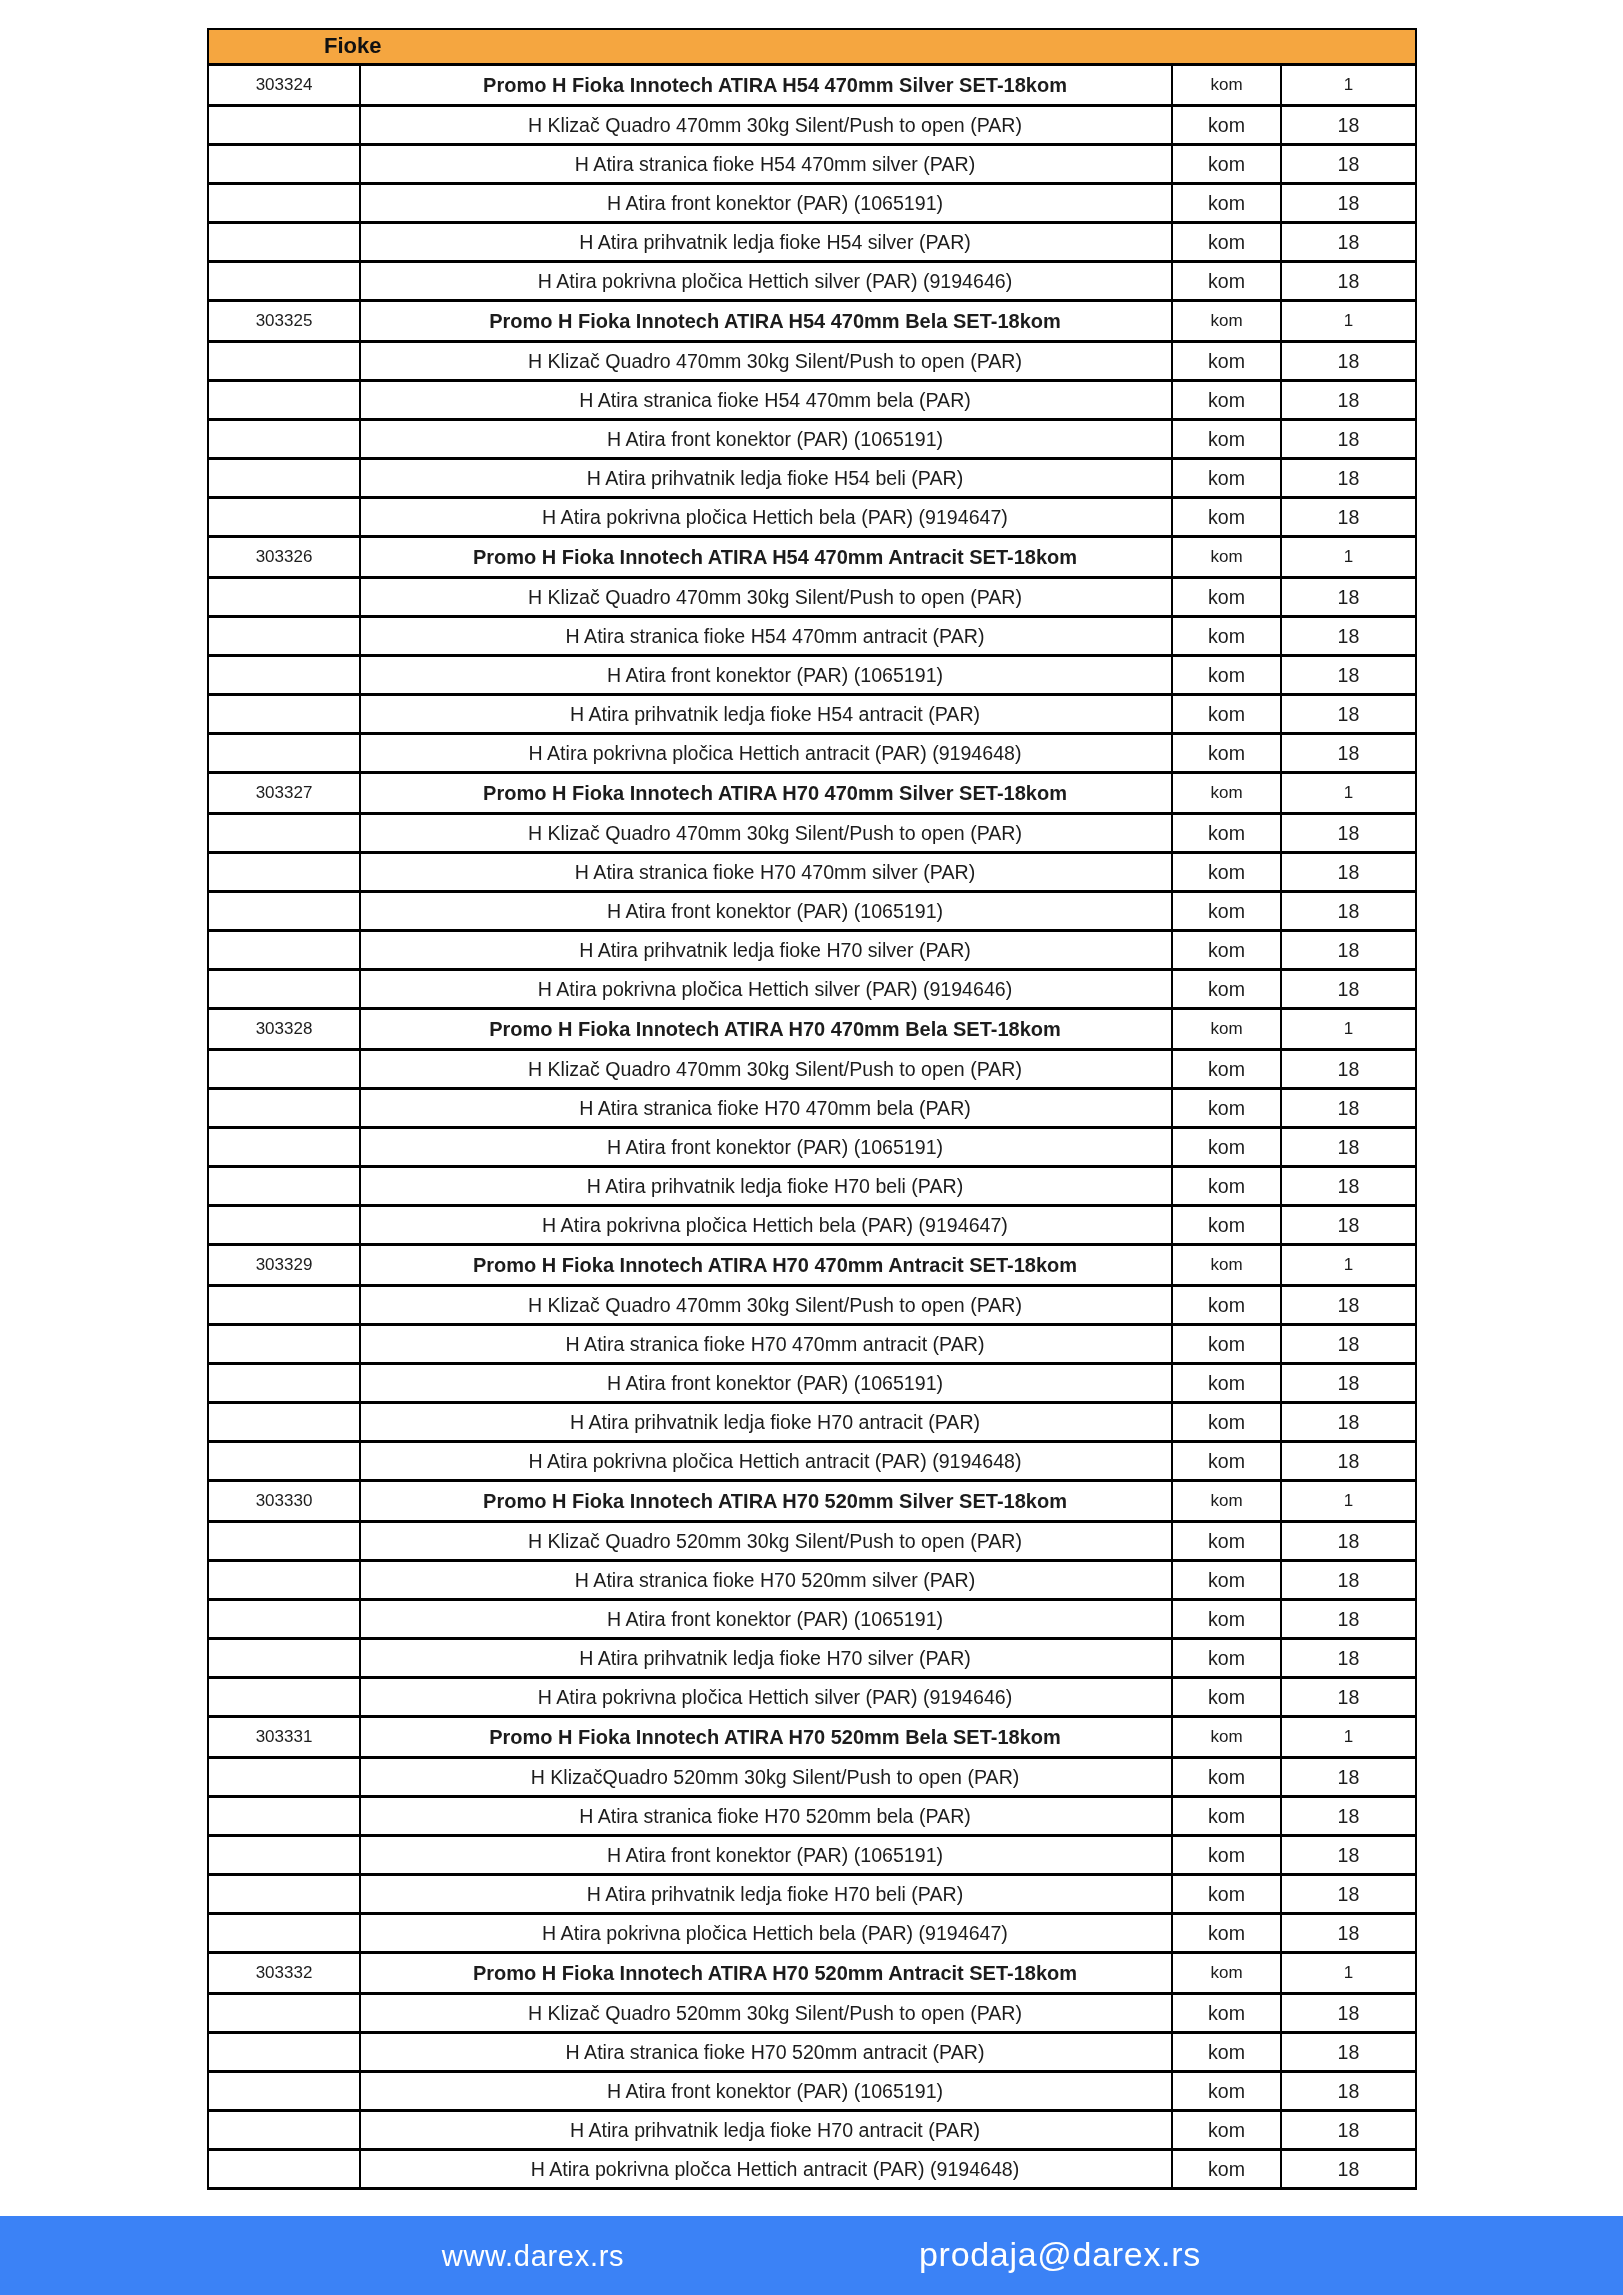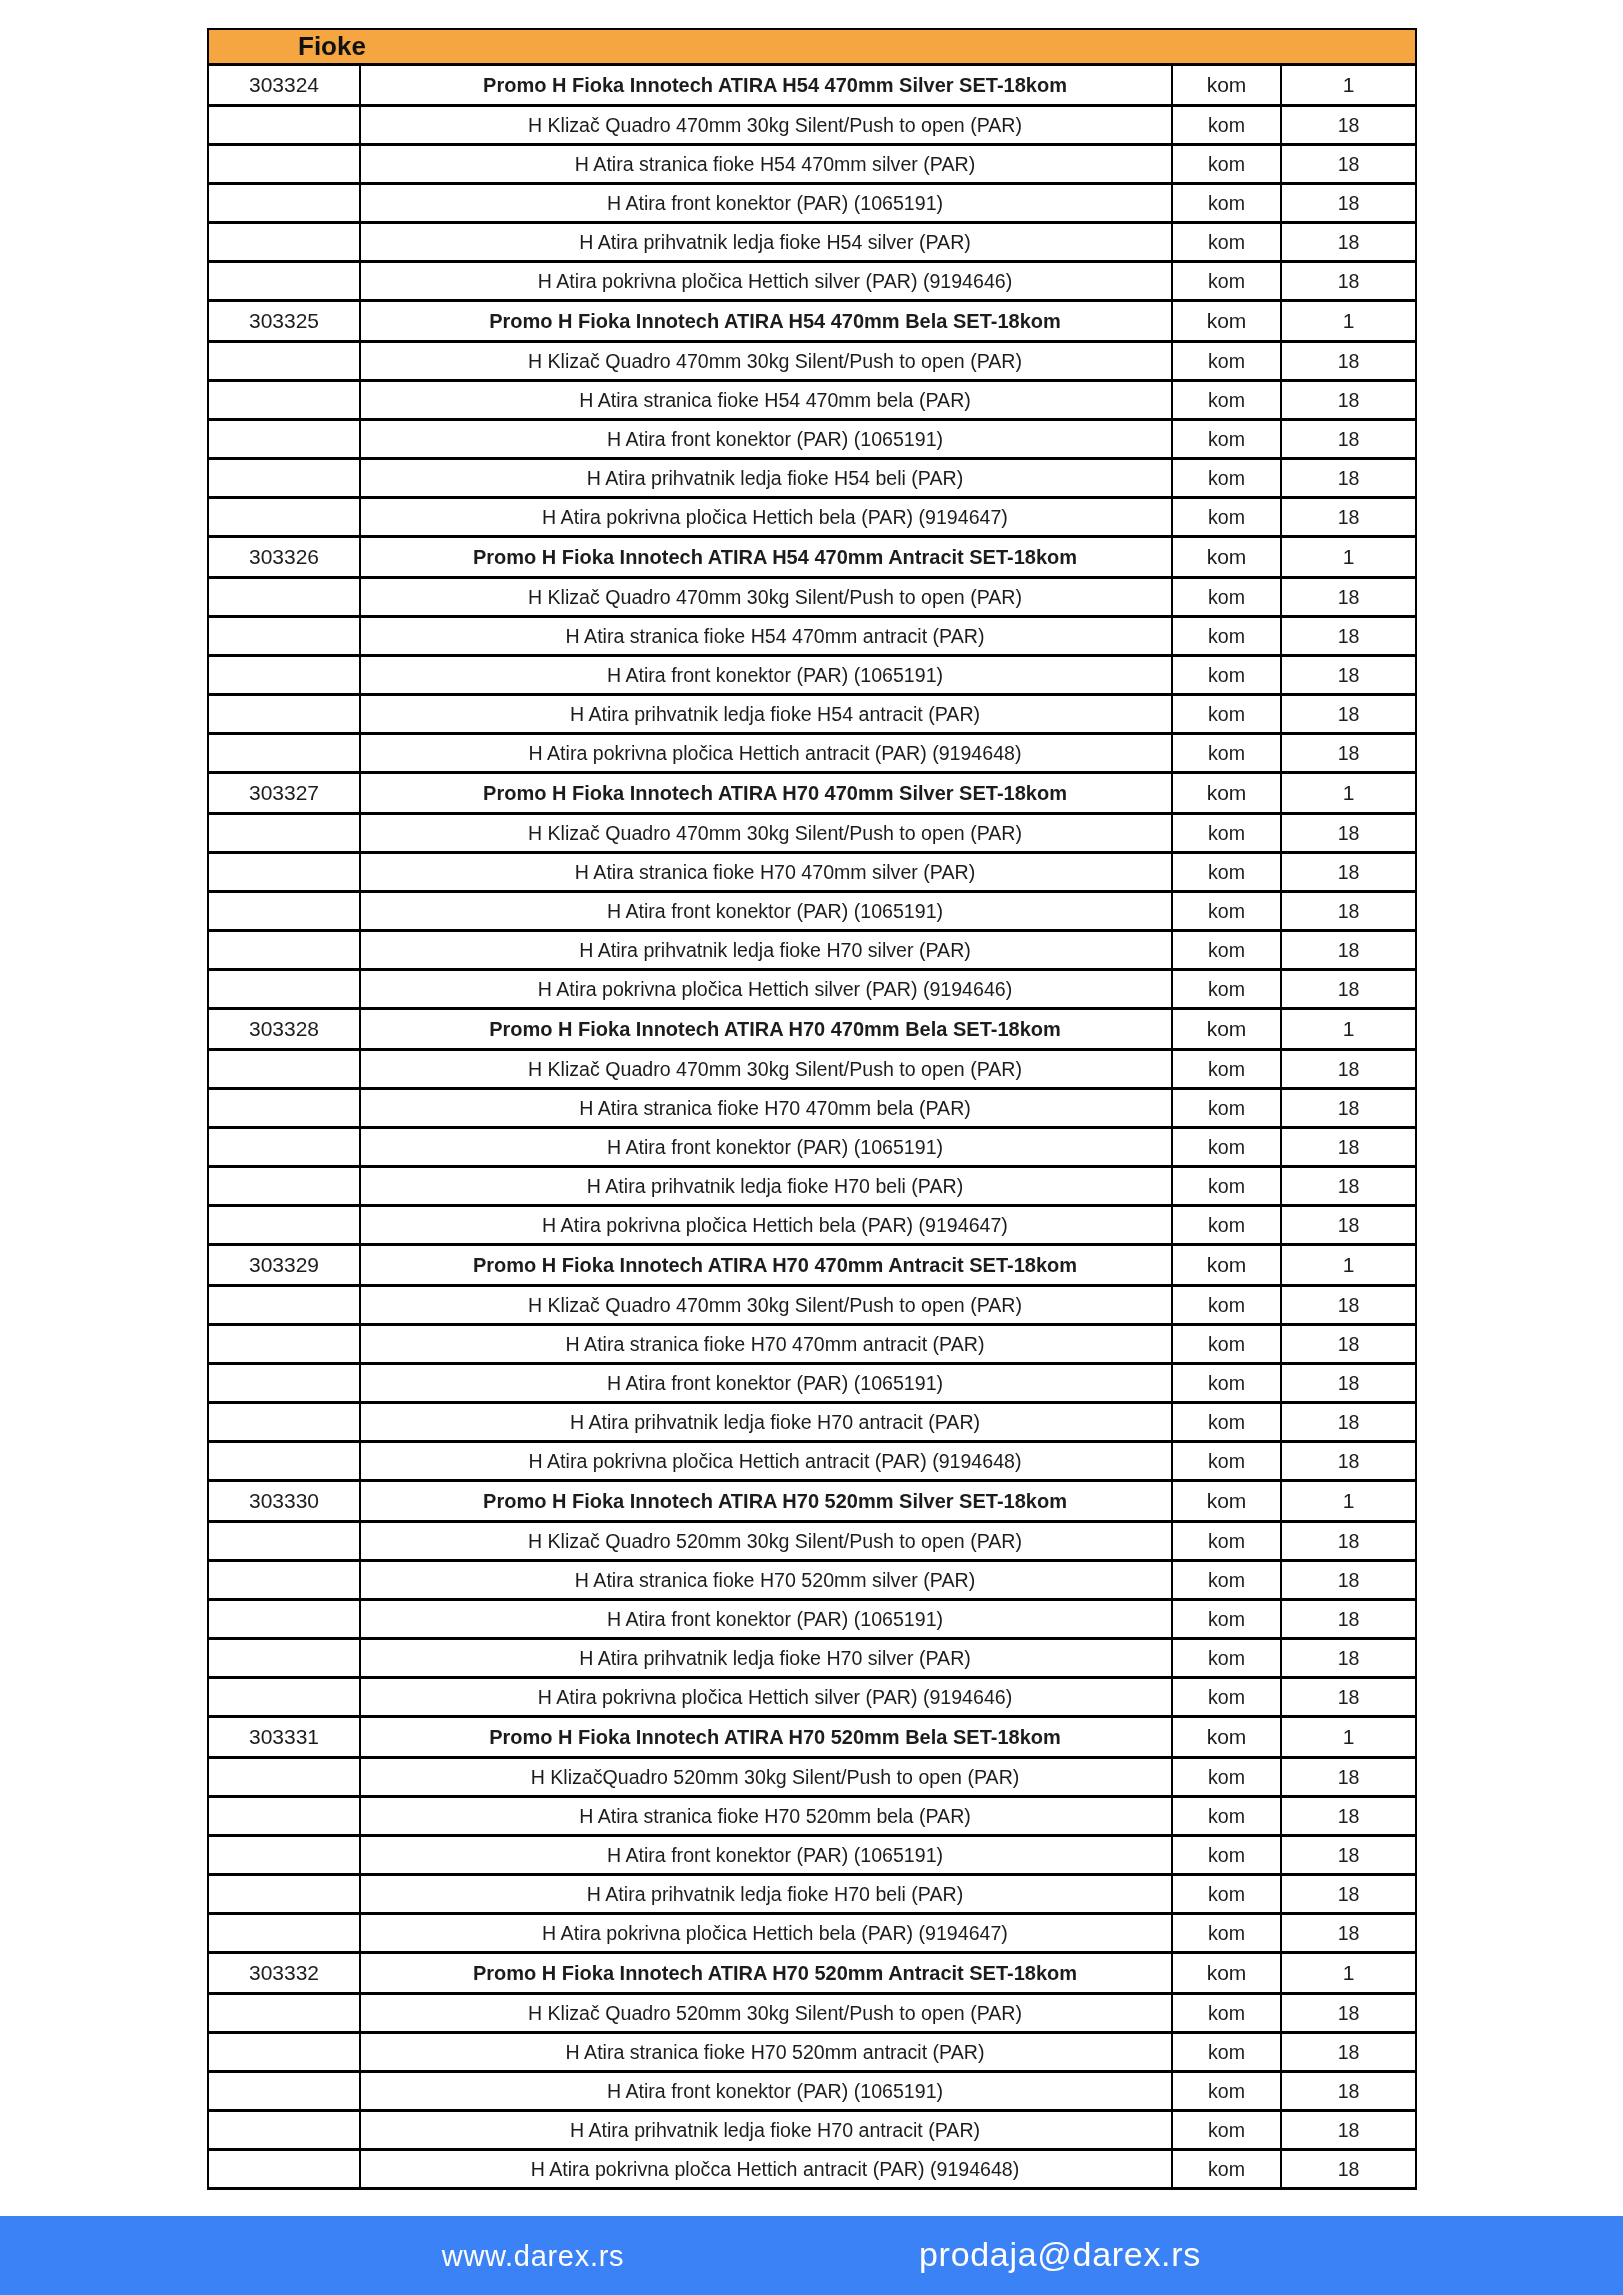--- a/index.html
+++ b/index.html
@@ -21,33 +21,33 @@
   }
   td { vertical-align: middle; overflow: hidden; white-space: nowrap; }
 
   
   tr.section-row td {
     height: 36px;
     background: #F5A640;
     border: 2px solid #000;
     border-bottom: 2.6px solid #000;
     font-weight: 700;
-    font-size: 26px;
-    padding-left: 89px;
+    font-size: 22px;
+    padding-left: 115px;
     color: #111;
   }
 
   
   tr.group-row td {
     height: 41px;
     border-left: 2px solid #000;
     border-right: 2px solid #000;
     border-top: 3.9px solid #000;
     border-bottom: 3.3px solid #000;
-    font-size: 21px;
+    font-size: 17px;
   }
   tr.group-row td.c-title { font-weight: 700; font-size: 20px; }
 
   
   tr.item-row td {
     height: 39px;
     border-left: 2px solid #000;
     border-right: 2px solid #000;
     border-top: 3.3px solid #000;
     border-bottom: 3.3px solid #000;

